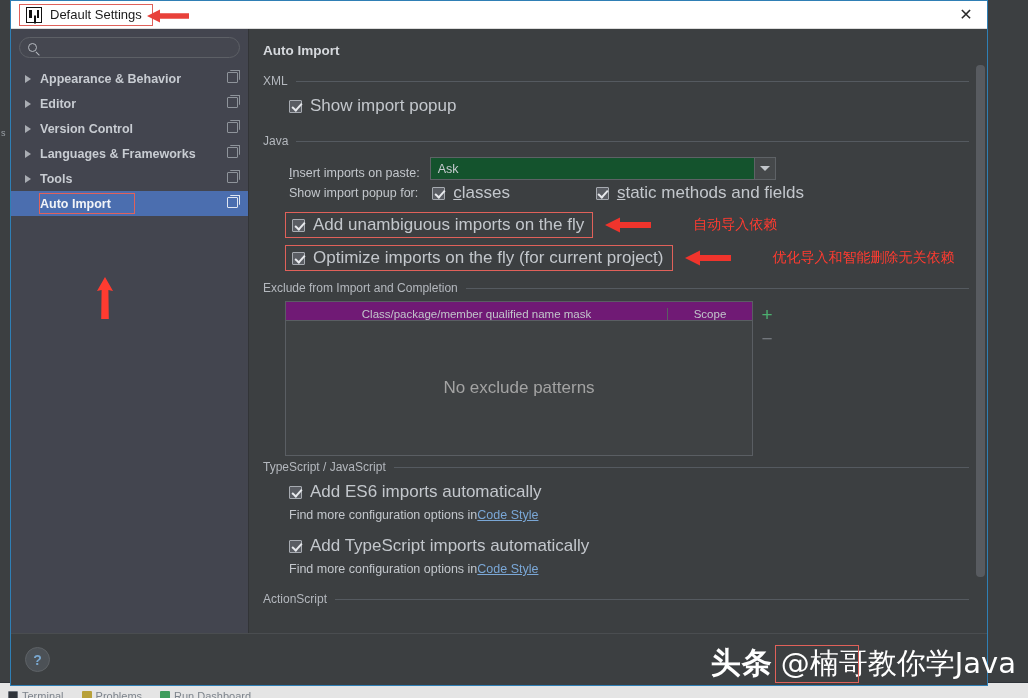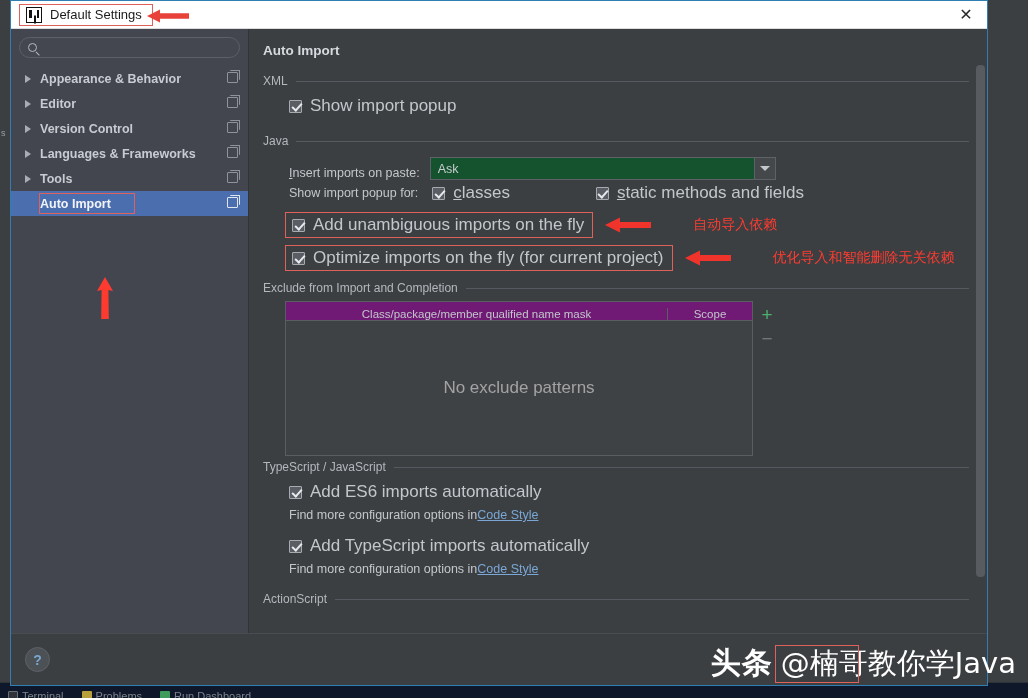--- a/index.html
+++ b/index.html
@@ -20,21 +20,21 @@
   .ide-left-sliver {
     position: absolute; left: 0; top: 28px; width: 12px; height: 658px;
     background: #3c3f41; border-right: 1px solid #2d3136;
   }
   .ide-left-sliver .sliver-mark {
     position: absolute; left: 1px; top: 100px;
     color: #9aa0a6; font-size: 9px;
   }
   .ide-statusbar {
     position: absolute; left: 0; bottom: 0; width: 1028px; height: 16px;
-    background: #0f172a; border-top: 1px solid #2f3338;
+    background: #e5e5e5; border-top: 1px solid #2f3338;
     display: flex; align-items: center; gap: 18px; padding-left: 8px;
     overflow: hidden;
   }
   .ide-statusbar .sb-item {
     display: flex; align-items: center; gap: 4px;
     color: #7d848c; font-size: 11px; white-space: nowrap;
     transform: translateY(5px);
   }
   .sb-ico { width: 10px; height: 10px; border-radius: 1px; display: inline-block; }
   .sb-ico.terminal { background: #30343a; border: 1px solid #6a7078; }

